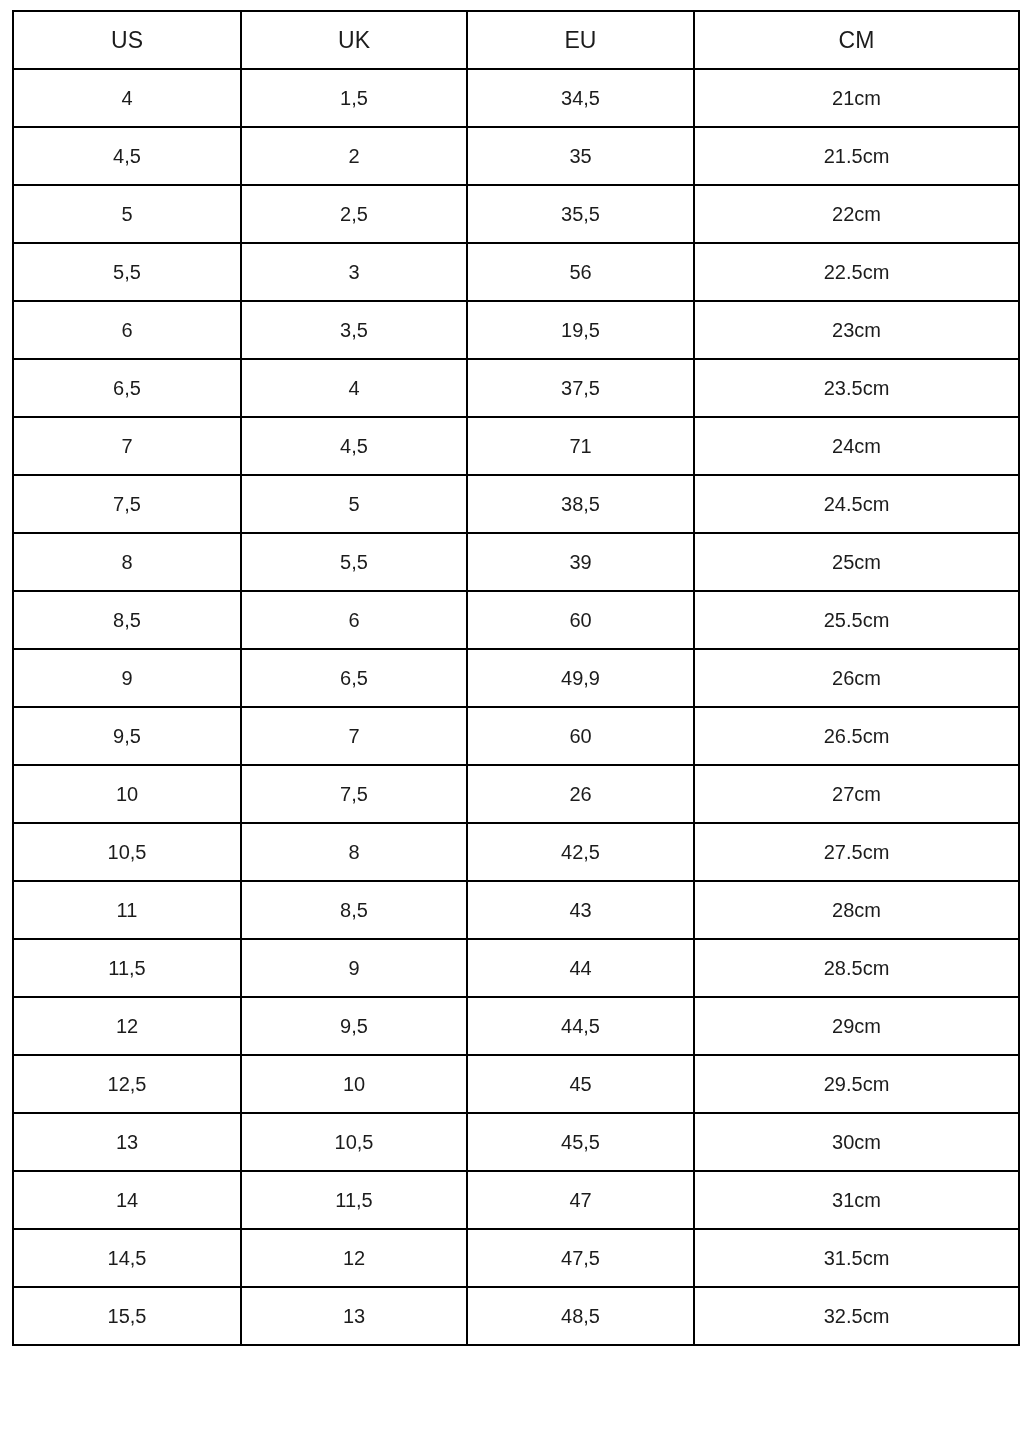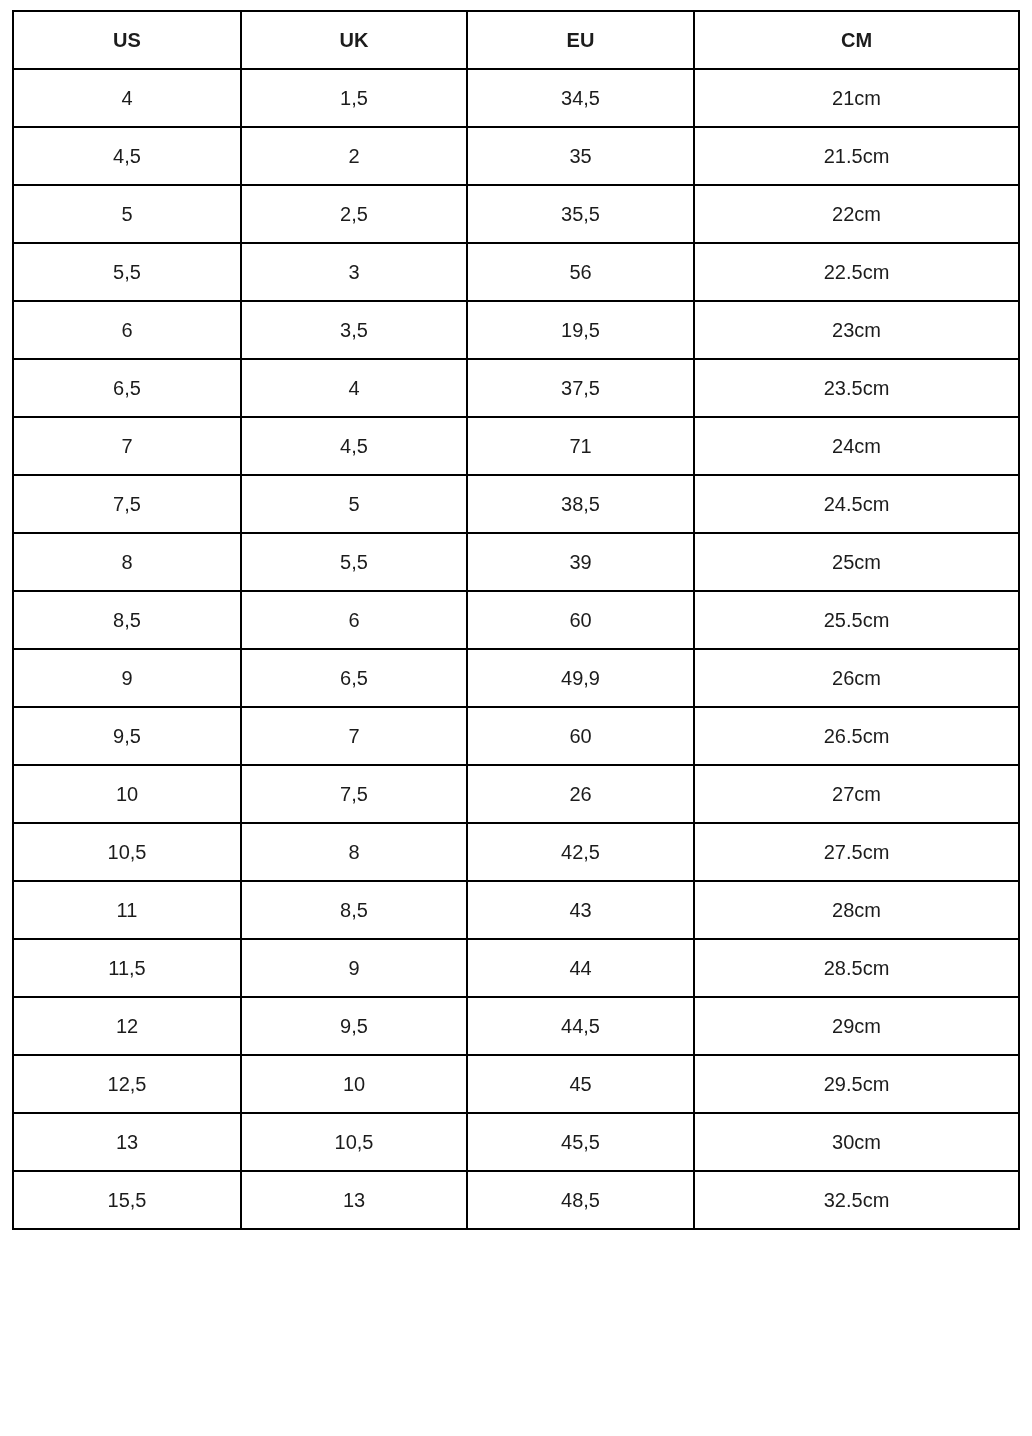--- a/index.html
+++ b/index.html
@@ -40,22 +40,21 @@
     text-align: center;
     vertical-align: middle;
     font-weight: normal;
     font-size: 20px;
     line-height: 1;
     color: #1c1c1c;
     padding: 0;
   }
 
   table.size-chart th {
-    font-size: 20px;
-    font-weight: bold;
+    font-size: 23px;
   }
 </style>
 </head>
 <body>
 
 <div id="size-chart-wrap">
   <table class="size-chart">
     <colgroup>
       <col class="col-us">
       <col class="col-uk">
@@ -179,20 +178,32 @@
           <td>45</td>
           <td>29.5cm</td>
         </tr>
         <tr>
           <td>13</td>
           <td>10,5</td>
           <td>45,5</td>
           <td>30cm</td>
         </tr>
         <tr>
+          <td>14</td>
+          <td>11,5</td>
+          <td>47</td>
+          <td>31cm</td>
+        </tr>
+        <tr>
+          <td>14,5</td>
+          <td>12</td>
+          <td>47,5</td>
+          <td>31.5cm</td>
+        </tr>
+        <tr>
           <td>15,5</td>
           <td>13</td>
           <td>48,5</td>
           <td>32.5cm</td>
         </tr>
       </tbody>
   </table>
 </div>
 
 </body></html>

